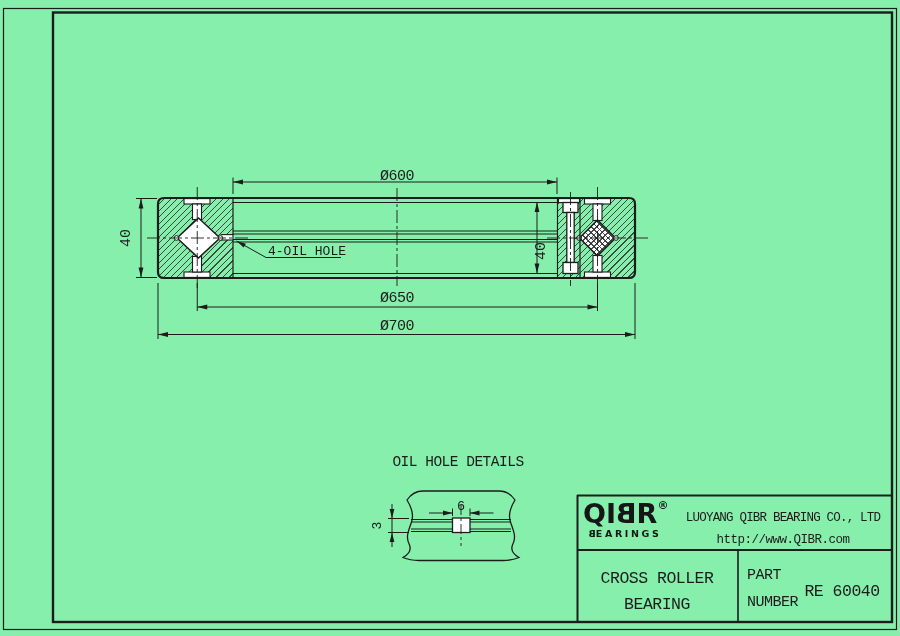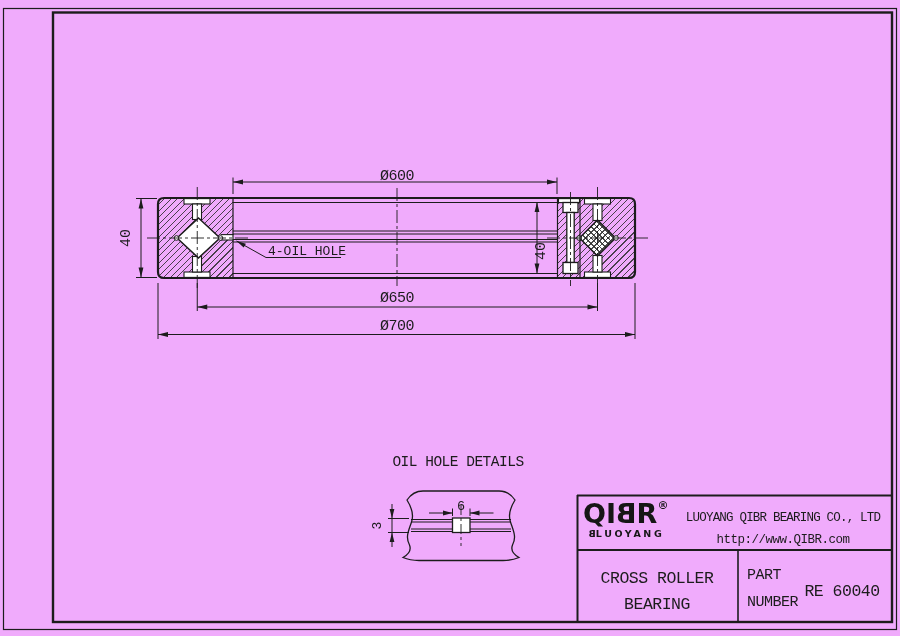--- a/index.html
+++ b/index.html
@@ -1,16 +1,16 @@
 <!DOCTYPE html>
 <html><head>
 <meta charset="utf-8">
 <style>
   html,body{margin:0;padding:0;background:#fff;}
-  .page{position:relative;width:900px;height:636px;background:#f0abfc;overflow:hidden;
+  .page{position:relative;width:900px;height:636px;background:#86efac;overflow:hidden;
         font-family:"Liberation Mono", monospace;color:#1c1c1c;}
   .hatch{position:absolute;
          background-image:repeating-linear-gradient(135deg,rgba(45,45,45,.85) 0 1px,transparent 1px 4.6px);}
   .hatch-left{left:158px;top:198px;width:75px;height:80px;border-radius:6px 0 0 6px;}
   .hatch-right{left:557px;top:198px;width:78px;height:80px;border-radius:0 6px 6px 0;}
   .crosshatch{position:absolute;left:580px;top:220px;width:35px;height:36px;background-color:#fff;
          background-image:repeating-linear-gradient(135deg,rgba(45,45,45,.85) 0 1px,transparent 1px 4px),
                           repeating-linear-gradient(45deg,rgba(45,45,45,.85) 0 1px,transparent 1px 4px);
          clip-path:polygon(50% 0,100% 50%,50% 100%,0 50%);}
   svg.lines{position:absolute;left:0;top:0;}
@@ -192,16 +192,16 @@
     <text x="783" y="543" font-size="12.5" text-anchor="middle" letter-spacing="-0.5">http://www.QIBR.com</text>
     <text x="657" y="583" font-size="16.5" text-anchor="middle" letter-spacing="-0.5">CROSS ROLLER</text>
     <text x="657" y="609" font-size="16.5" text-anchor="middle" letter-spacing="-0.5">BEARING</text>
     <text x="747" y="579" font-size="15" letter-spacing="-0.5">PART</text>
     <text x="747" y="606" font-size="15" letter-spacing="-0.5">NUMBER</text>
     <text x="842" y="596" font-size="16.5" text-anchor="middle" letter-spacing="-0.5">RE 60040</text>
   </svg>
 
   <div class="logo">
     <span class="brand"><span>QI</span><span class="flip">B</span><span>R</span></span><span class="reg">®</span>
-    <div class="sub"><span class="flip">B</span><span>LUOYANG</span></div>
+    <div class="sub"><span class="flip">B</span><span>EARINGS</span></div>
   </div>
 
 </div>
 
 </body></html>

